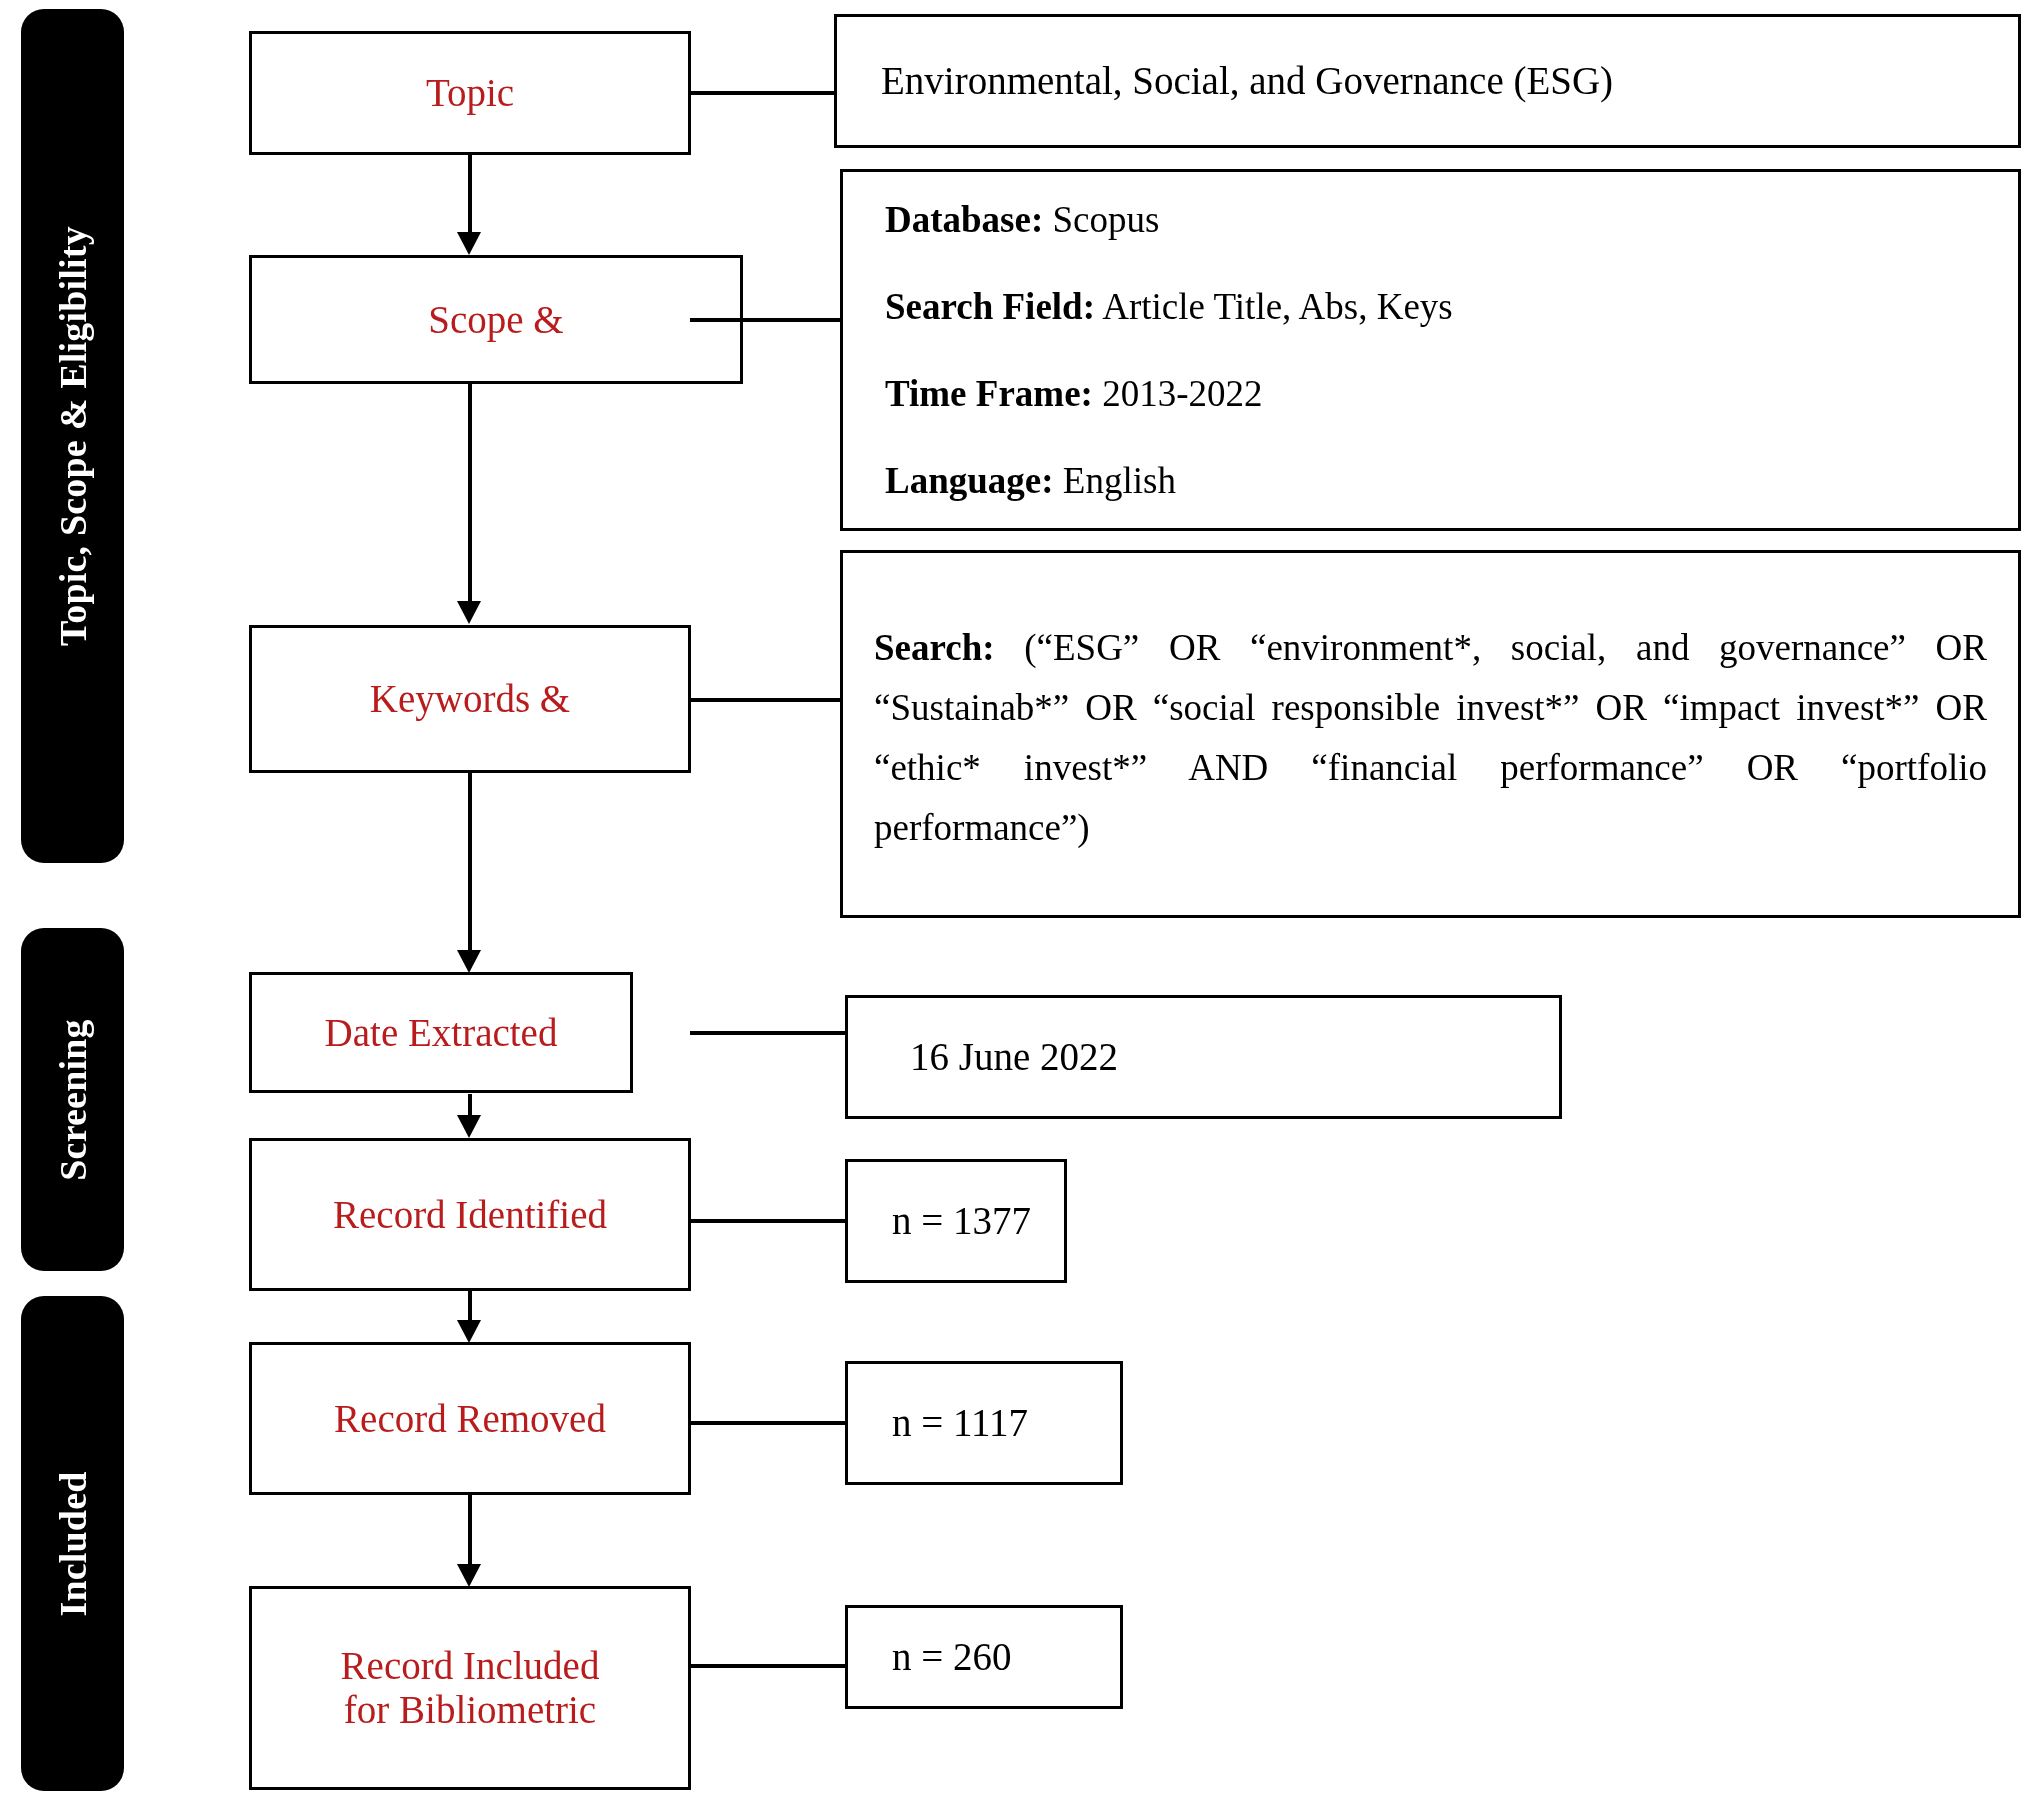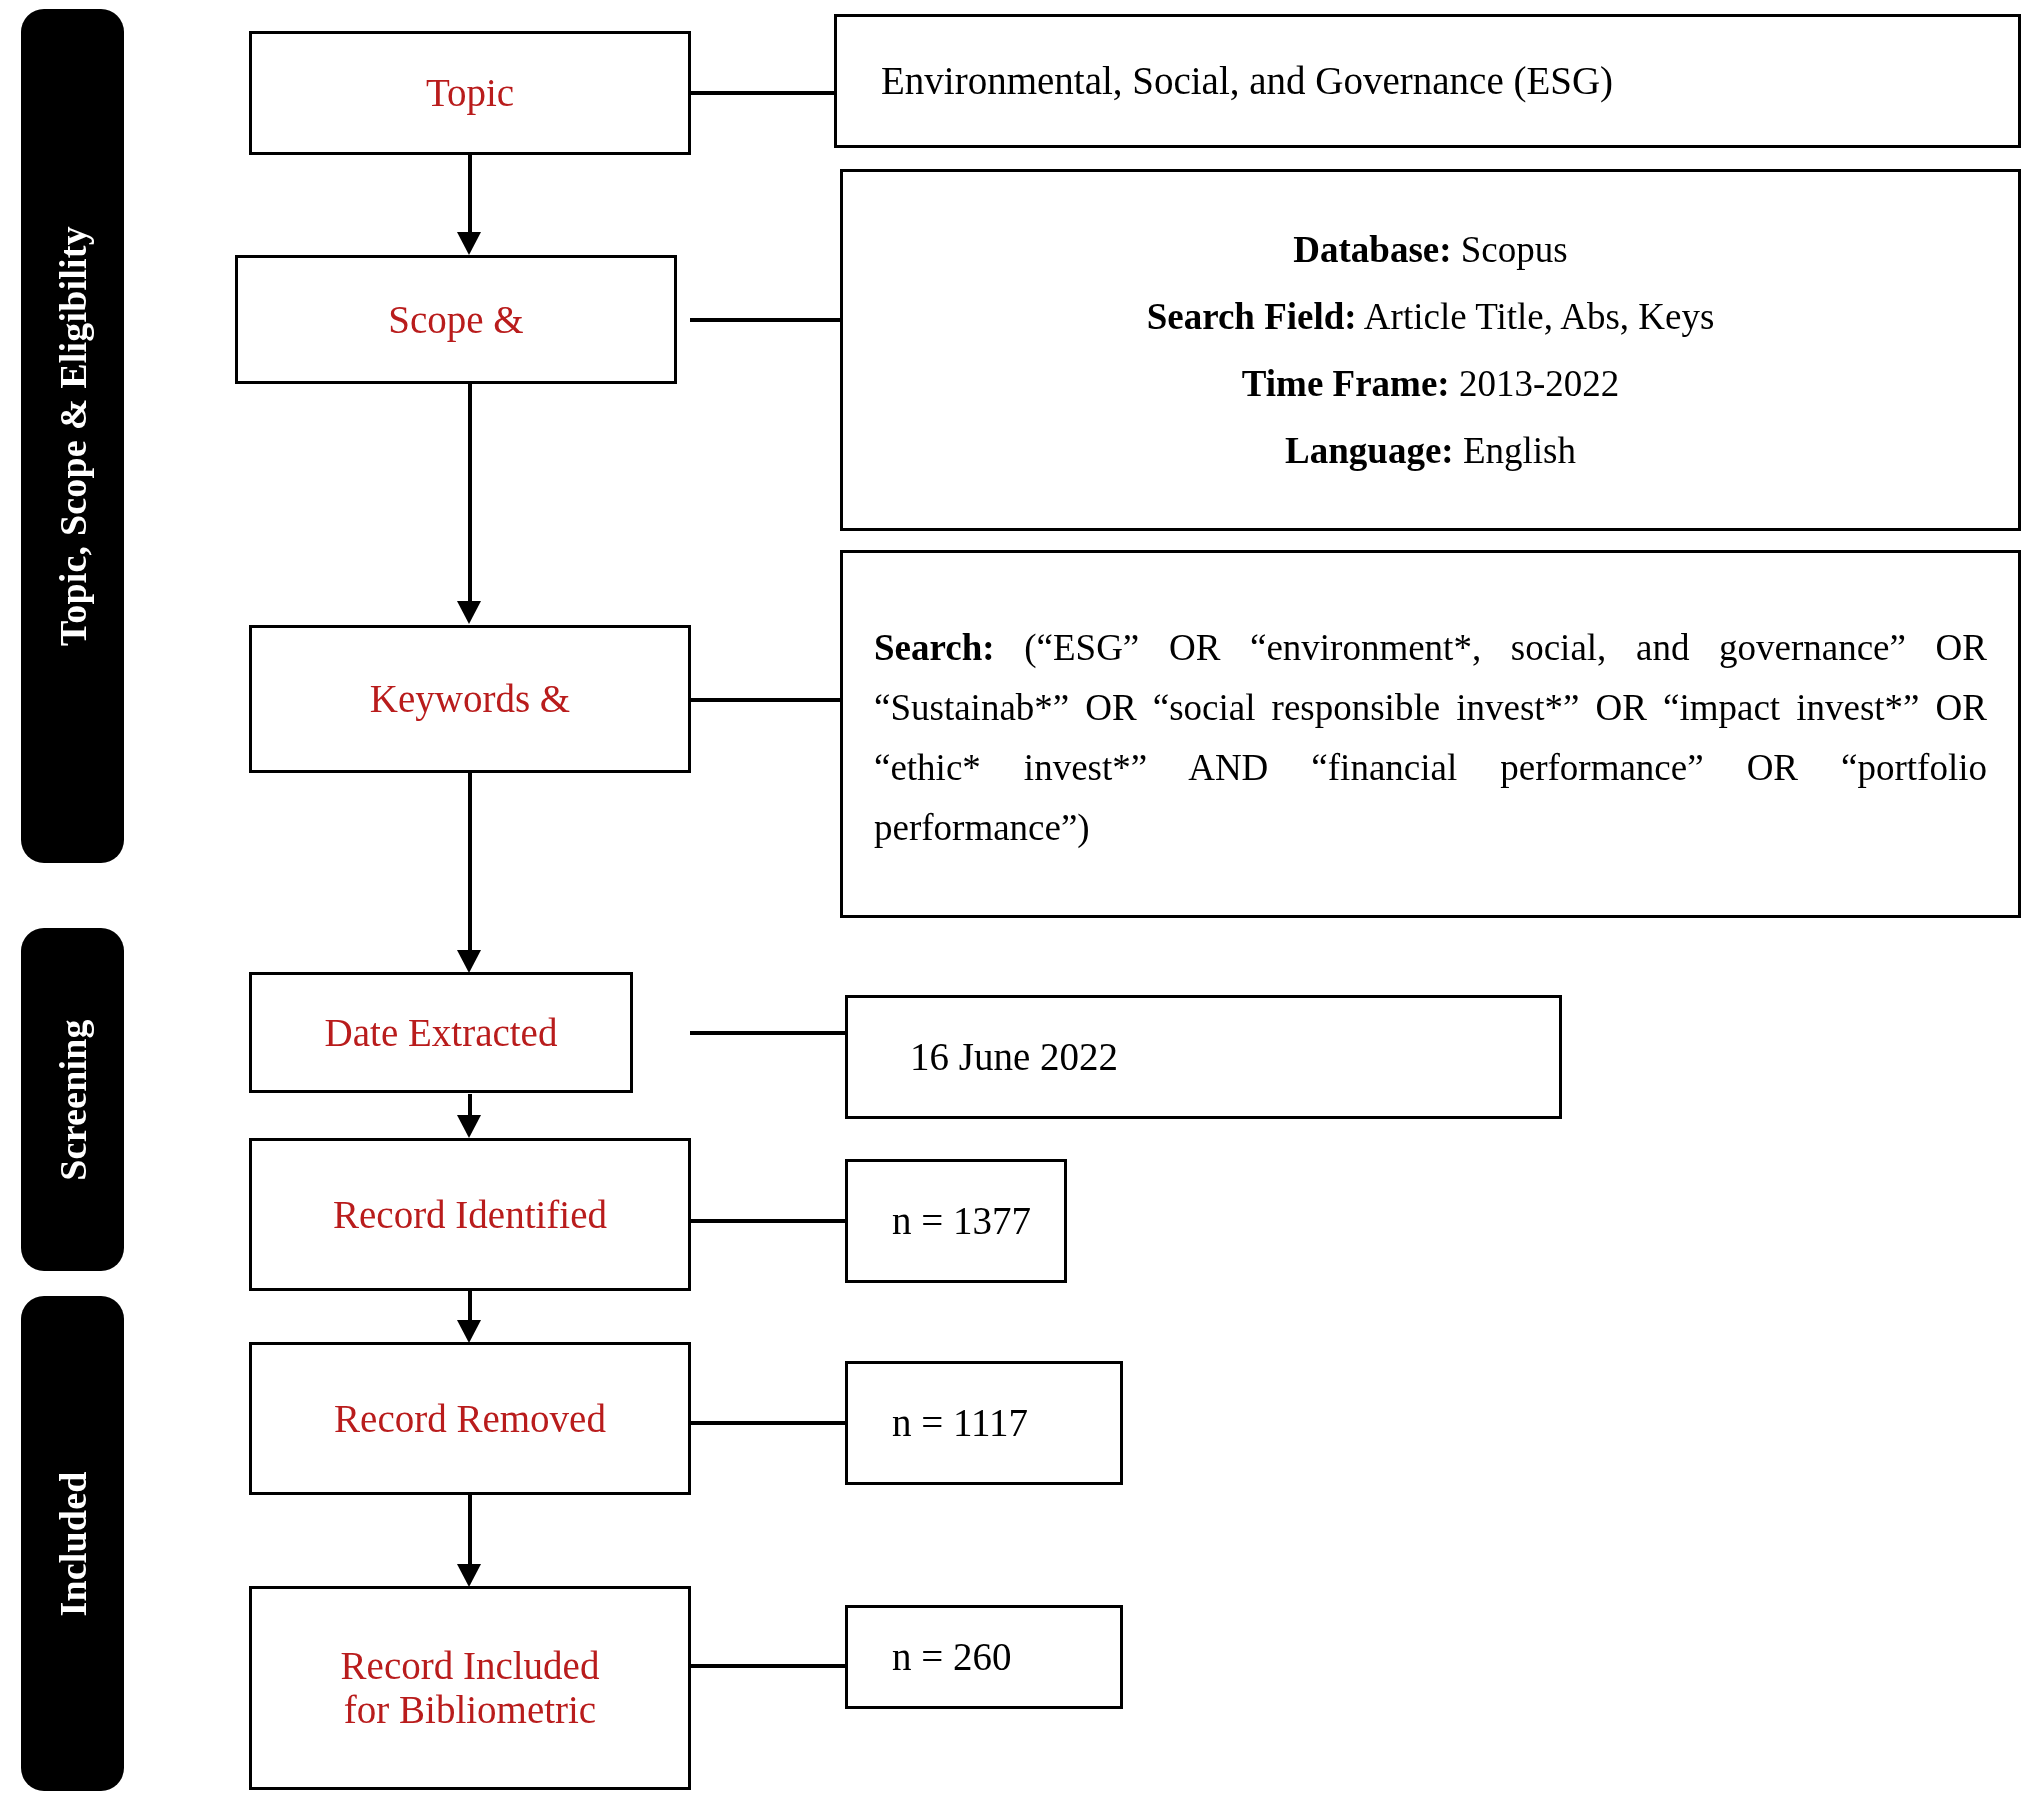--- a/index.html
+++ b/index.html
@@ -66,23 +66,22 @@
     flex-direction: column;
     justify-content: center;
   }
   .detail-box.pad {
     padding: 0 26px;
   }
   .detail-line {
     font-size: 37px;
     color: #000000;
     line-height: 1.0;
-    margin: 6px;
+    margin: 16px;
     padding: 9px 0;
-    text-align: center;
   }
   .detail-line b { font-weight: bold; }
 
   .detail-para {
     font-size: 37px;
     color: #000000;
     line-height: 1.62;
     margin: 0;
     text-align: justify;
     text-justify: inter-word;
@@ -131,21 +130,21 @@
   </div>
 
   <div class="stage-bar" style="left:21px; top:1296px; width:103px; height:495px;">
     <span class="stage-label">Included</span>
   </div>
 
   <div class="proc-box" style="left:249px; top:31px; width:442px; height:124px;">
     <span class="proc-label">Topic</span>
   </div>
 
-  <div class="proc-box" style="left:235px; top:255px; width:442px; height:129px;text-align:center;">
+  <div class="proc-box" style="left:249px; top:255px; width:494px; height:129px;text-align:center;">
     <span class="proc-label">Scope &amp;</span>
   </div>
 
   <div class="proc-box" style="left:249px; top:625px; width:442px; height:148px;">
     <span class="proc-label">Keywords &amp;</span>
   </div>
 
   <div class="proc-box" style="left:249px; top:972px; width:384px; height:121px;">
     <span class="proc-label">Date Extracted</span>
   </div>

